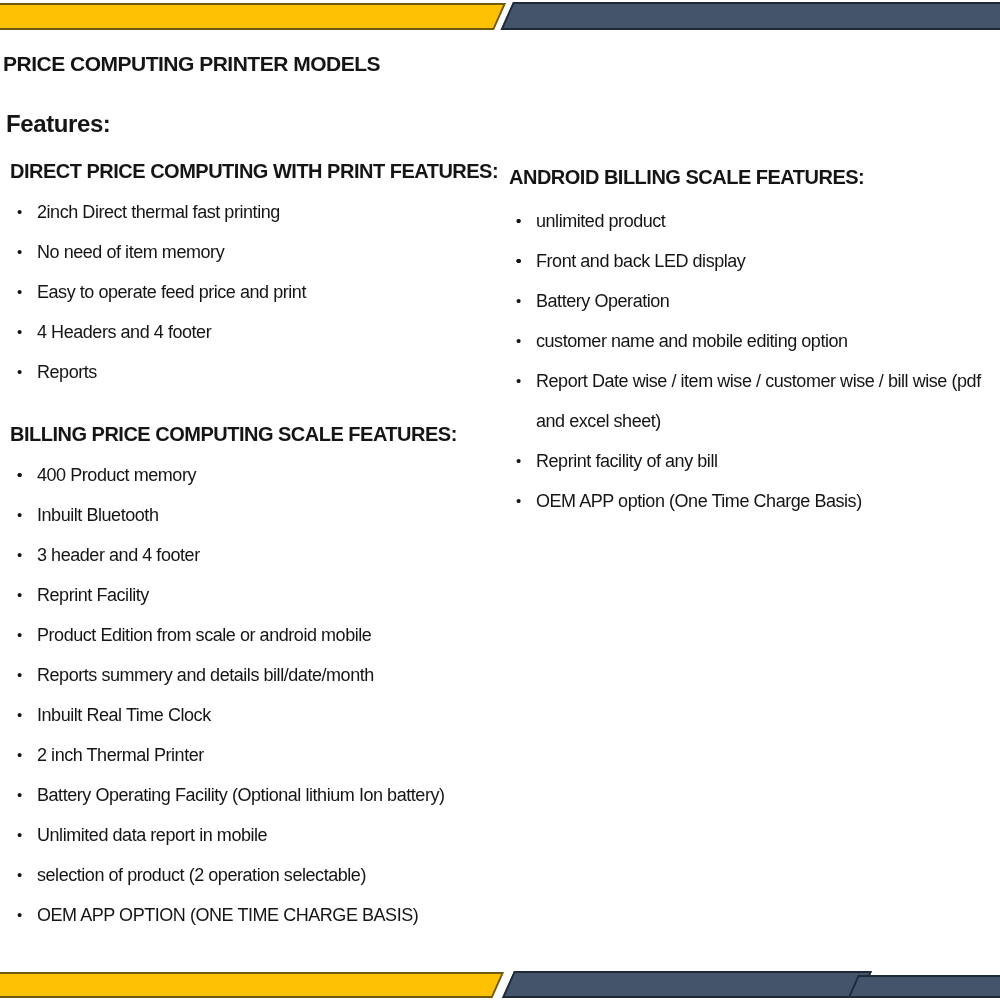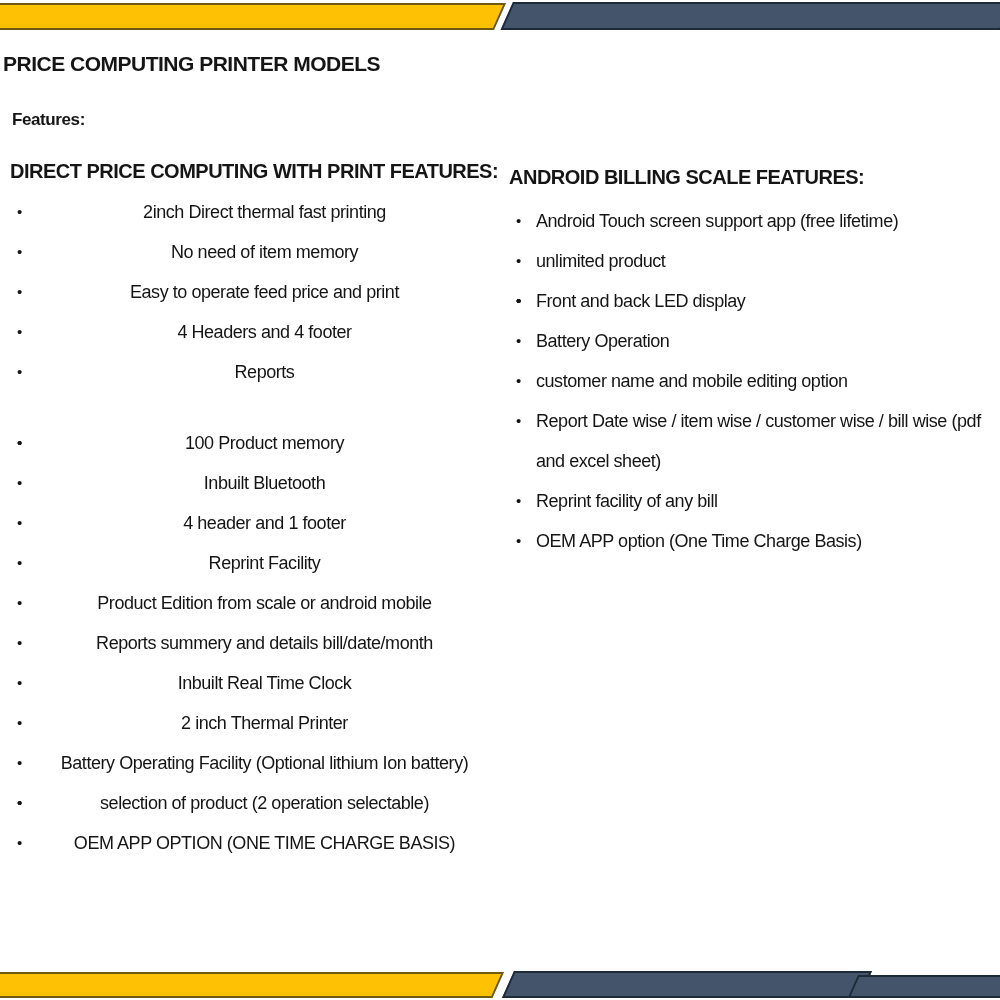--- a/index.html
+++ b/index.html
@@ -24,27 +24,26 @@
   .bar-navy-bottom-left  { left: 514px; top: 971px; width: 358px; height: 27px; }
   .bar-navy-bottom-right { left: 858px; top: 975px; width: 158px; height: 23px; }
 
   .page-title {
     position: absolute; left: 3px; top: 52px;
     font-size: 21px; font-weight: 700; letter-spacing: -0.5px;
     white-space: nowrap;
   }
   .page-subtitle {
     position: absolute; left: 6px; top: 110px;
-    font-size: 17px; font-weight: 700; letter-spacing: -0.4px;
+    font-size: 24px; font-weight: 700; letter-spacing: -0.4px;
     white-space: nowrap;
-    margin-left: 6px;
   }
 
   .column { position: absolute; }
-  .column-left  { left: 10px;  top: 160px; width: 482px; text-align: center; }
+  .column-left  { left: 10px;  top: 160px; width: 482px; }
   .column-right { left: 509px; top: 166px; width: 478px; }
 
   .section-heading {
     margin: 0 0 9px 0;
     font-size: 20px; font-weight: 700; letter-spacing: -0.5px;
     white-space: nowrap;
   }
   .column-right .section-heading { margin-bottom: 12px; }
   .section + .section { margin-top: 31px; }
 
@@ -78,42 +77,43 @@
         <h2 class="section-heading">DIRECT PRICE COMPUTING WITH PRINT FEATURES:</h2>
         <ul class="feature-list">
           <li><span class="bullet">•</span><span>2inch Direct thermal fast printing</span></li>
           <li><span class="bullet">•</span><span>No need of item memory</span></li>
           <li><span class="bullet">•</span><span>Easy to operate feed price and print</span></li>
           <li><span class="bullet">•</span><span>4 Headers and  4 footer</span></li>
           <li><span class="bullet">•</span><span>Reports</span></li>
         </ul>
       </div>
       <div class="section">
+        <h2 class="section-heading">BILLING PRICE COMPUTING SCALE FEATURES:</h2>
         <ul class="feature-list">
           <li><span class="bullet">•</span></li>
-          <li><span class="bullet">•</span><span>100 Product memory</span></li>
+          <li><span class="bullet">•</span><span>400 Product memory</span></li>
           <li><span class="bullet">•</span><span>Inbuilt Bluetooth</span></li>
-          <li><span class="bullet">•</span><span>4 header and 1 footer</span></li>
+          <li><span class="bullet">•</span><span>3 header and 4 footer</span></li>
           <li><span class="bullet">•</span><span>Reprint Facility</span></li>
           <li><span class="bullet">•</span><span>Product Edition from scale or android mobile</span></li>
           <li><span class="bullet">•</span><span>Reports summery and details bill/date/month</span></li>
           <li><span class="bullet">•</span><span>Inbuilt Real Time Clock</span></li>
           <li><span class="bullet">•</span><span>2 inch Thermal Printer</span></li>
           <li><span class="bullet">•</span><span>Battery Operating Facility (Optional lithium Ion battery)</span></li>
-          <li><span class="bullet">•</span></li>
+          <li><span class="bullet">•</span><span>Unlimited data report in mobile</span></li>
           <li><span class="bullet">•</span><span>selection of product (2 operation selectable)</span></li>
           <li><span class="bullet">•</span><span>OEM APP OPTION (ONE TIME CHARGE BASIS)</span></li>
         </ul>
       </div>
     </div>
   <div class="column column-right">
       <div class="section">
         <h2 class="section-heading">ANDROID BILLING SCALE FEATURES:</h2>
         <ul class="feature-list">
-          <li><span class="bullet">•</span><span>Android Touch screen support app (free lifetime)</span></li>
+          <li><span class="bullet">•</span></li>
           <li><span class="bullet">•</span><span>unlimited product</span></li>
           <li><span class="bullet">•</span></li>
           <li><span class="bullet">•</span></li>
           <li><span class="bullet">•</span></li>
           <li><span class="bullet">•</span><span>Front and back LED display</span></li>
           <li><span class="bullet">•</span><span>Battery Operation</span></li>
           <li><span class="bullet">•</span><span>customer name and mobile editing option</span></li>
           <li><span class="bullet">•</span><span>Report Date wise / item wise / customer wise / bill wise (pdf and excel sheet)</span></li>
           <li><span class="bullet">•</span><span>Reprint facility of any bill</span></li>
           <li><span class="bullet">•</span><span>OEM APP option (One Time Charge Basis)</span></li>

